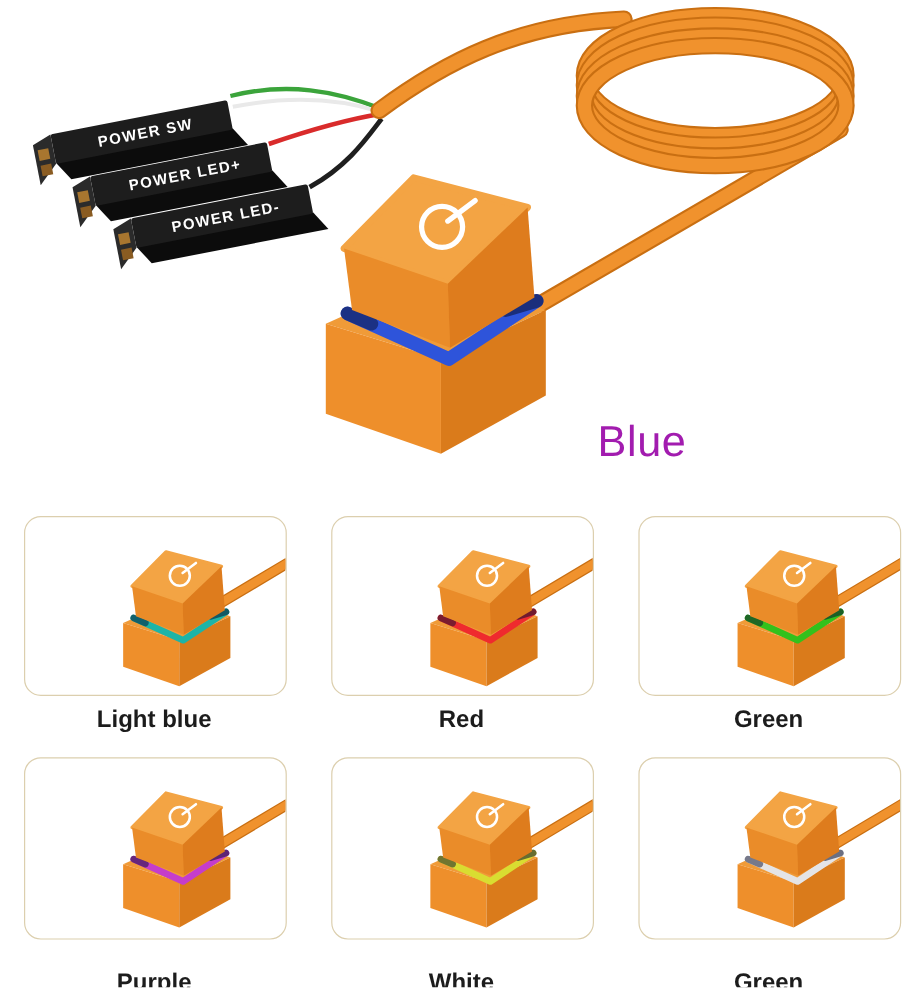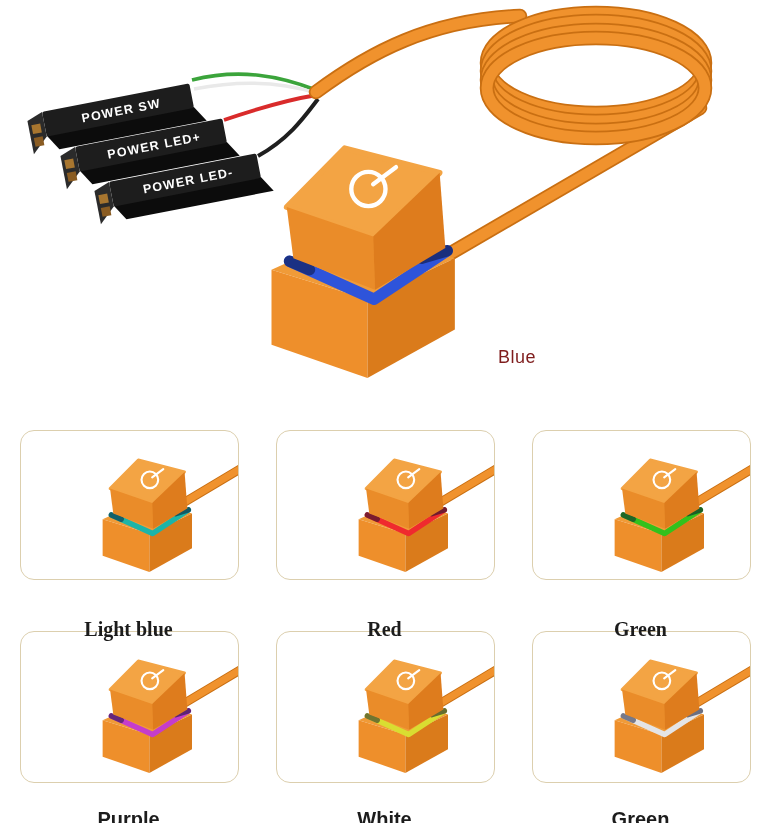--- a/index.html
+++ b/index.html
@@ -1,29 +1,29 @@
 <!DOCTYPE html>
 <html><head>
 <meta charset="utf-8">
 <style>
   html,body{margin:0;padding:0;background:#ffffff;}
   body{font-family:"Liberation Sans", sans-serif;}
   .page{position:relative;width:767px;height:823px;background:#ffffff;overflow:hidden;}
   .hero{position:absolute;left:0;top:0;width:767px;height:412px;}
   .hero svg{display:block;}
   .hero-label{position:absolute;left:498px;top:347px;width:110px;
-    font-size:18px;color:#7f1d1d;letter-spacing:.5px;}
+    font-size:36px;color:#a21caf;letter-spacing:.5px;}
   .cell{position:absolute;width:217px;height:148px;border:1px solid #dccfae;
     border-radius:14px;background:#ffffff;overflow:hidden;}
   .cell svg{display:block;}
   .r1{top:430px;} .r2{top:631px;height:150px;}
   .c1{left:20px;} .c2{left:276px;} .c3{left:532px;}
   .cell-label{position:absolute;width:217px;text-align:center;
     font-size:20px;font-weight:600;color:#1c1c1c;}
-  .lr1{top:618px;font-family:Liberation Serif, serif;} .lr2{top:760px;margin-top:48px;}
+  .lr1{top:589px;} .lr2{top:760px;margin-top:48px;}
   .conn-text{font-size:12.5px;font-weight:bold;letter-spacing:1.2px;fill:#ffffff;}
 </style>
 </head>
 <body>
 
 <div class="page">
 
   <svg width="0" height="0" style="position:absolute">
     <defs>
       <g id="power-button">

